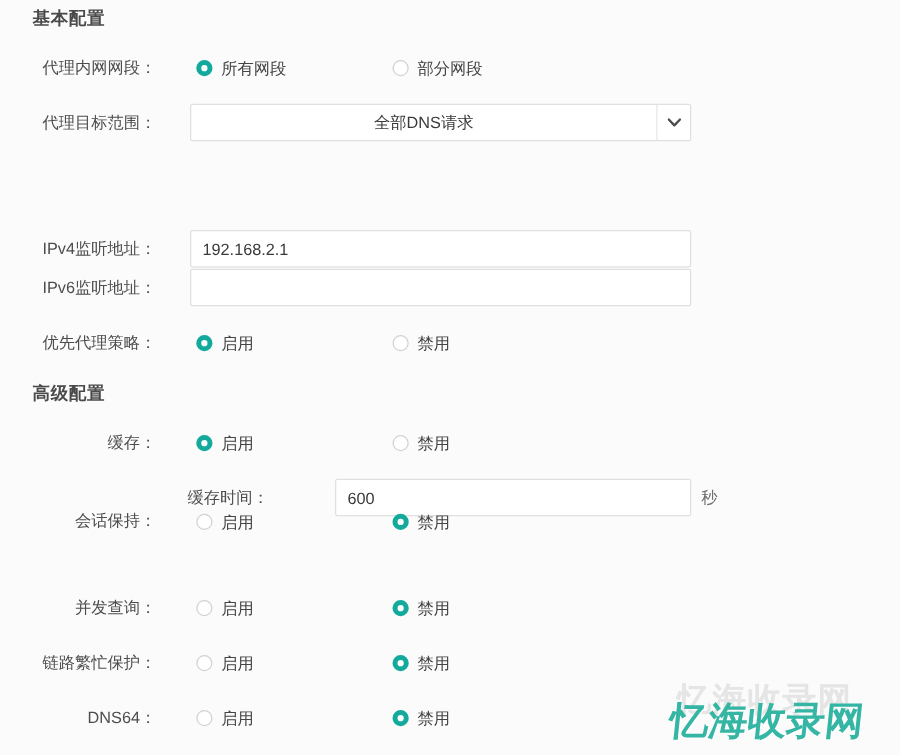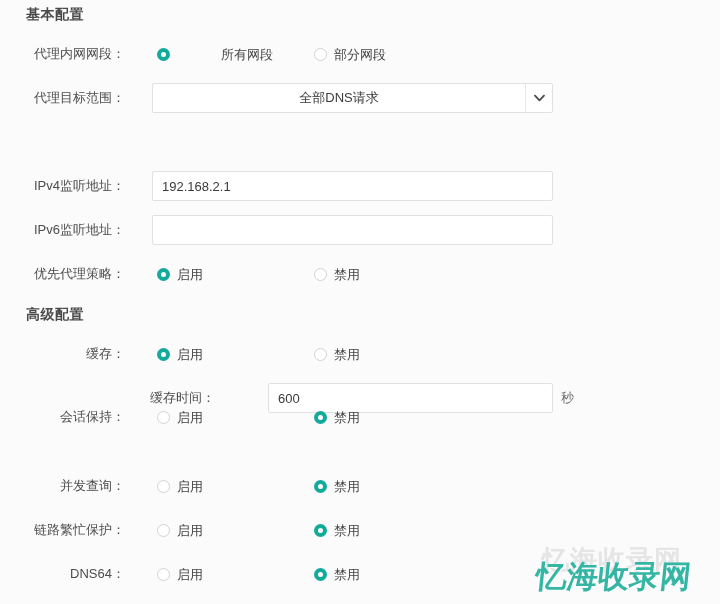--- a/index.html
+++ b/index.html
@@ -182,21 +182,21 @@
 </style>
 </head>
 <body>
 
 <div class="page">
 
   <div class="section-title" style="top:6px;">基本配置</div>
 
   <div class="row" style="top:39px;">
     <div class="field-label">代理内网网段：</div>
-    <div class="radio-opt on" style="left:157px;gap:44px;">
+    <div class="radio-opt on" style="left:157px;">
       <span class="radio-mark"></span>
       <span class="radio-text">所有网段</span>
     </div>
     <div class="radio-opt" style="left:314px;">
       <span class="radio-mark"></span>
       <span class="radio-text">部分网段</span>
     </div>
   </div>
 
   <div class="row" style="top:83px;padding-left:48px;">
@@ -205,21 +205,21 @@
       <div class="select-value">全部DNS请求</div>
       <div class="select-arrow">
         <svg width="11" height="8" viewBox="0 0 11 8">
           <path d="M1 1.6 L5.5 6.3 L10 1.6" fill="none" stroke="#4a4a4a" stroke-width="1.8" stroke-linecap="round" stroke-linejoin="round"></path>
         </svg>
       </div>
     </div>
   </div>
 
 
-  <div class="row" style="top:171px;">
+  <div class="row" style="top:184px;">
     <div class="field-label">IPv4监听地址：</div>
     <input class="text-input" type="text" style="left: 152px; width: 401px;" value="192.168.2.1">
   </div>
 
   <div class="row" style="top:215px;">
     <div class="field-label">IPv6监听地址：</div>
     <input class="text-input" type="text" style="left: 152px; width: 401px;" value="">
   </div>
 
   <div class="row" style="top:259px;">

